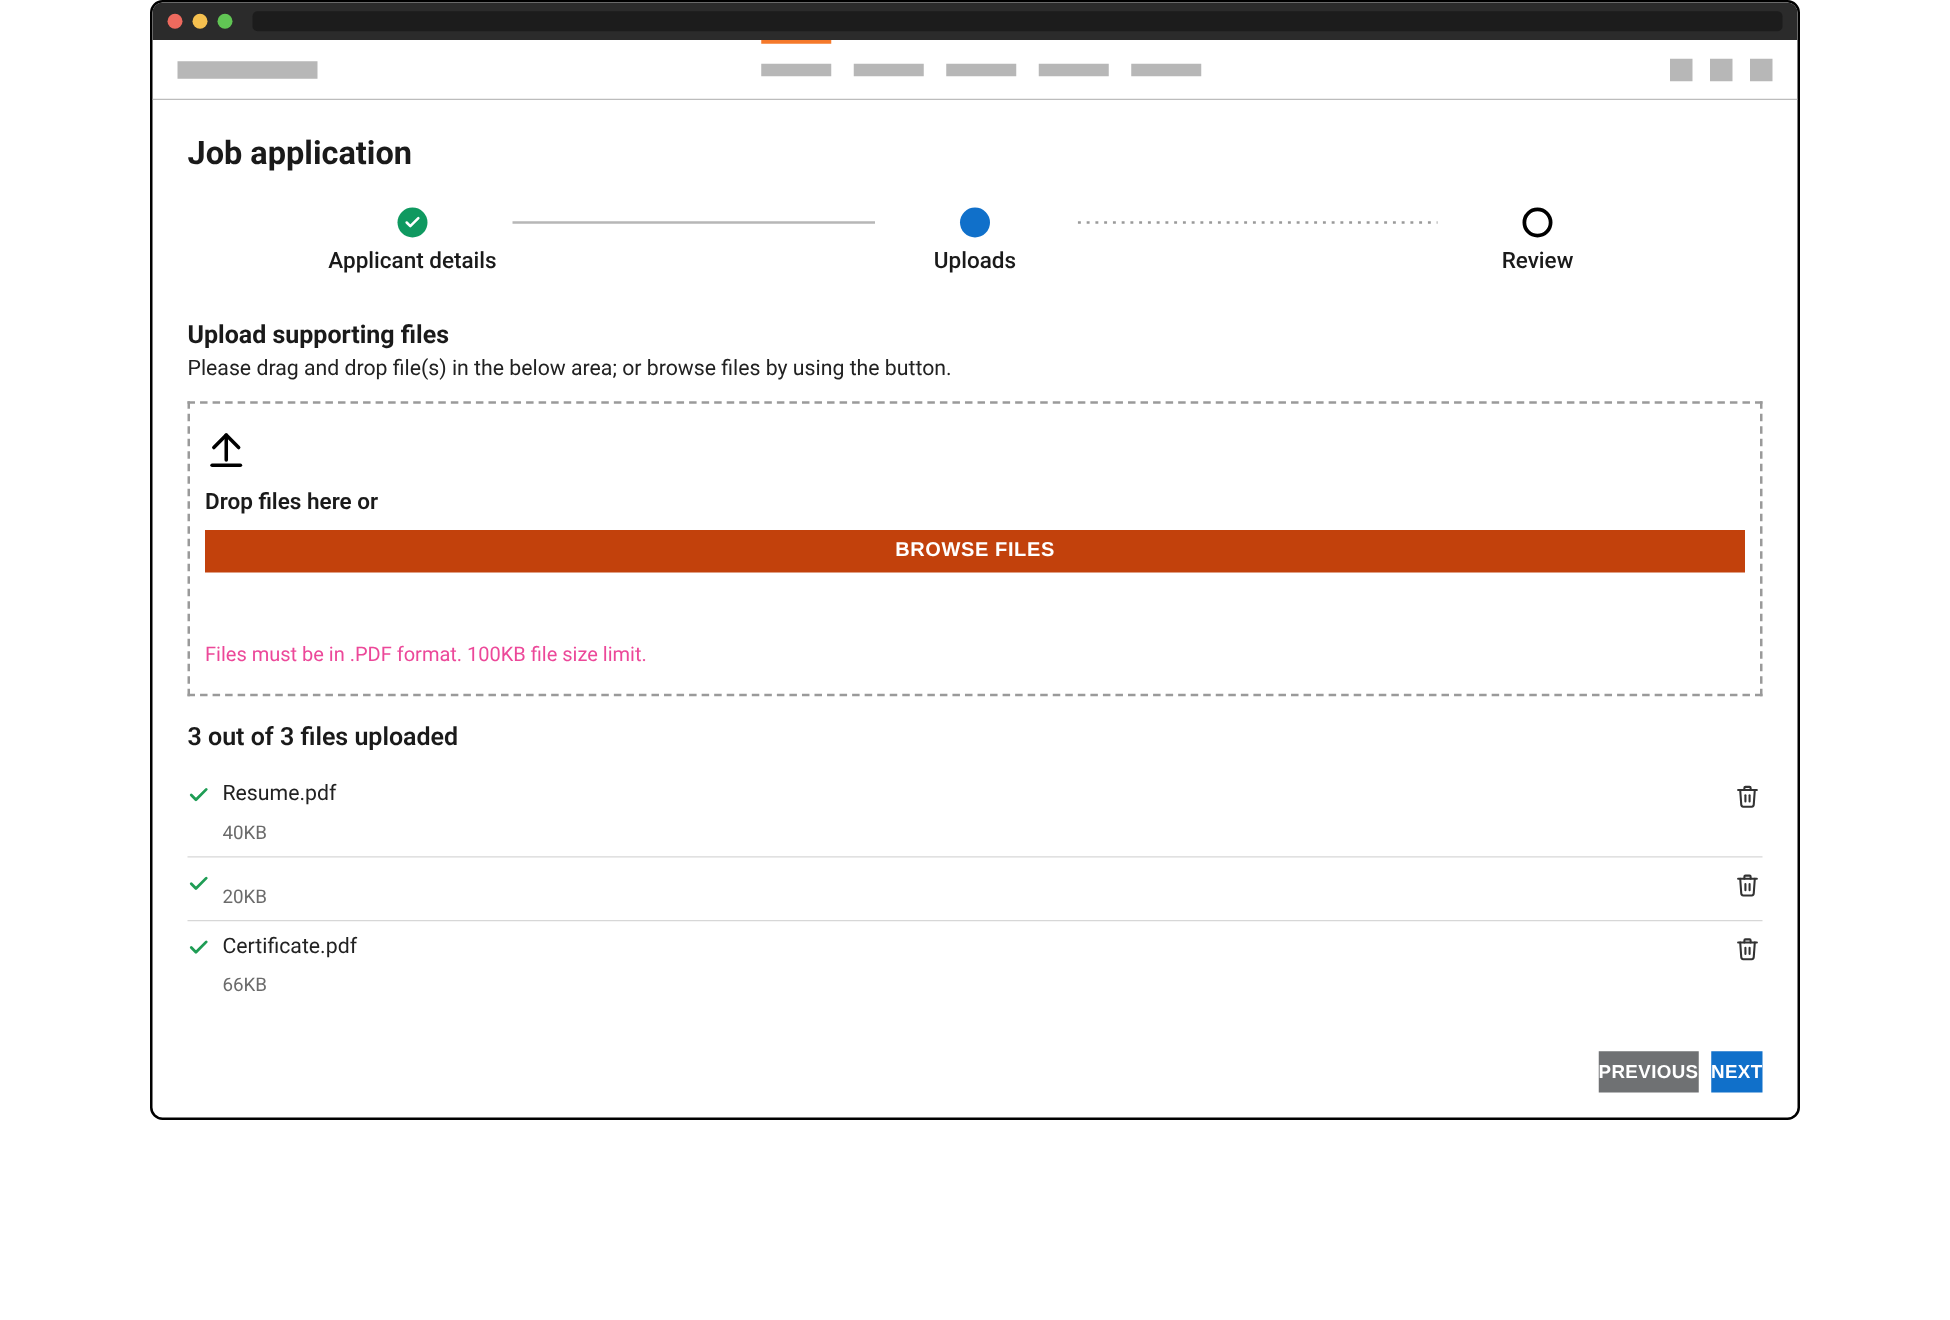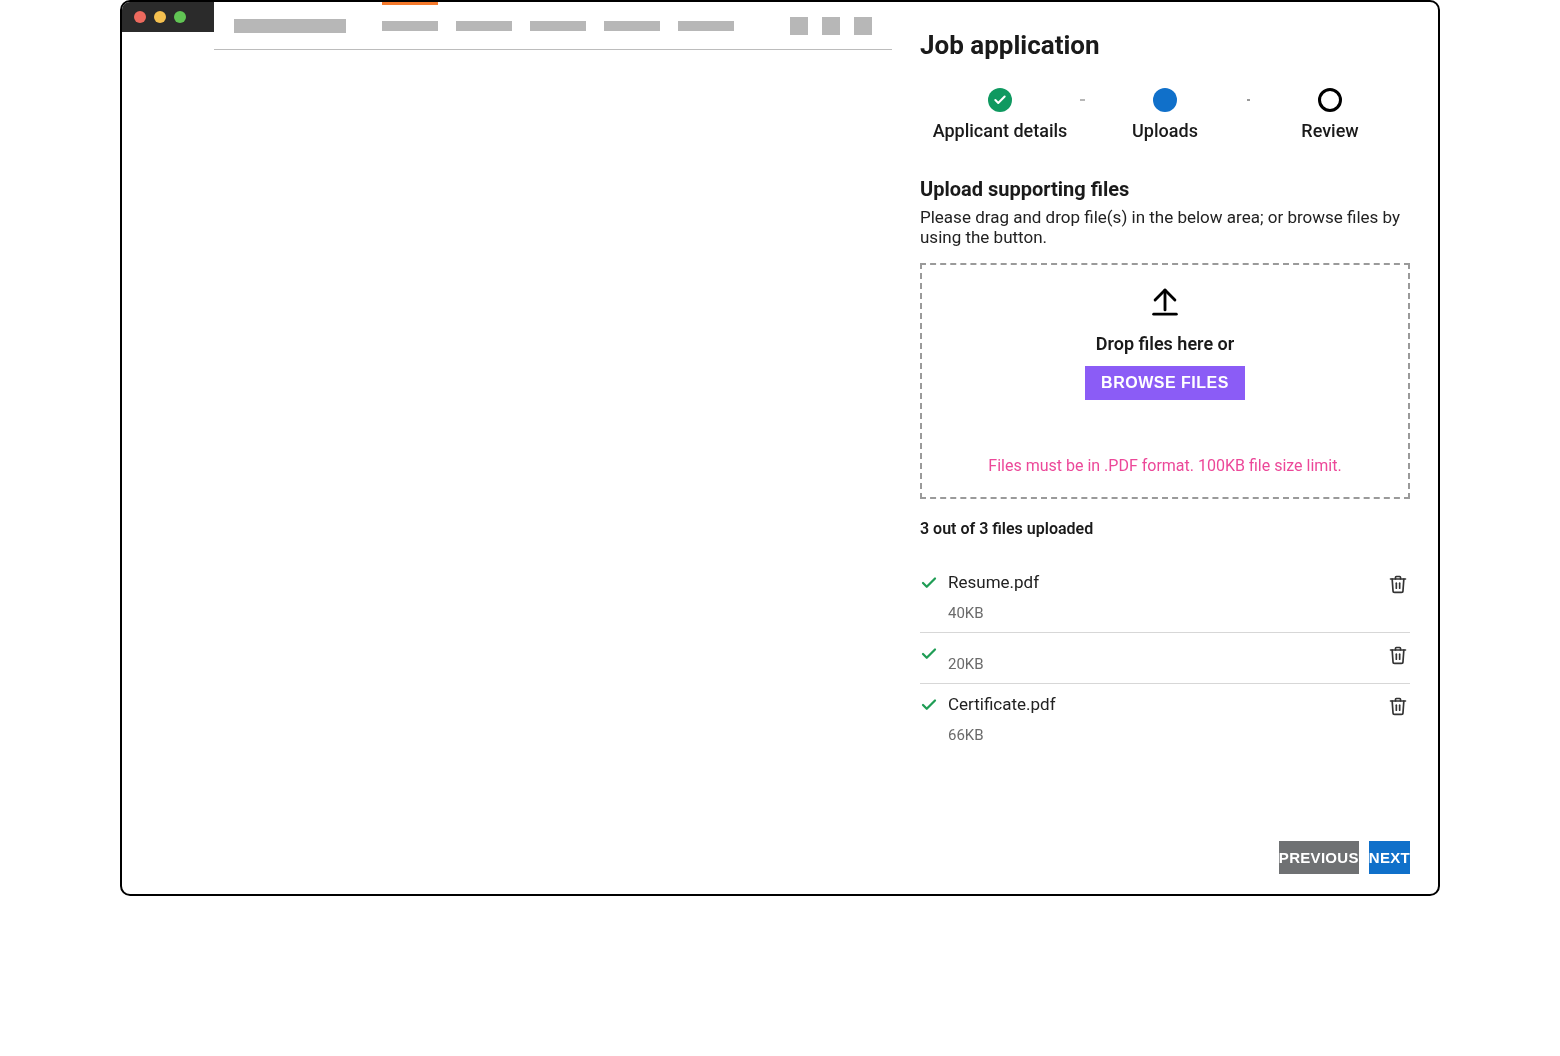--- a/index.html
+++ b/index.html
@@ -11,21 +11,21 @@
   }
   .window {
     width: 1320px;
     height: 896px;
     margin: 0 auto;
     border: 2px solid #000;
     border-radius: 10px;
     overflow: hidden;
     background: #fff;
     display: flex;
-    flex-direction: row;
+    flex-direction: column;
   }
   .titlebar {
     height: 30px;
     background: #2b2b2b;
     display: flex;
     align-items: center;
     padding: 0 12px;
     gap: 8px;
   }
   .traffic { display:flex; gap:8px; }
@@ -118,39 +118,38 @@
   }
 
   .section-title { font-size:20px; font-weight:700; margin-bottom:6px; }
   .section-desc { font-size:17px; color:#222; margin-bottom:16px; }
 
   .dropzone {
     border:2px dashed #9a9a9a;
     padding:18px 12px 22px 12px;
     display:flex;
     flex-direction:column;
-    align-items:center;
     gap:12px;
     margin-bottom:20px;
   }
   .upload-icon svg { width:34px; height:34px; }
   .drop-text { font-size:18px; font-weight:600; }
   .browse-btn {
-    background:#8b5cf6;
+    background:#c2410c;
     color:#fff;
     border:none;
     padding:8px 16px;
     font-size:16px;
     font-weight:600;
     letter-spacing:0.5px;
     cursor:pointer;
   }
   .hint { font-size:16px; color:#ec4899;margin-top:44px; }
 
-  .status-line { font-size:16px; font-weight:600; margin-bottom:24px; }
+  .status-line { font-size:20px; font-weight:600; margin-bottom:14px; }
 
   .file-list { display:flex; flex-direction:column; }
   .file-row {
     display:flex;
     align-items:flex-start;
     padding:10px 0 10px 0;
     border-bottom:1px solid #d7d7d7;
     gap:10px;
   }
   .file-row:last-child { border-bottom:none; }

